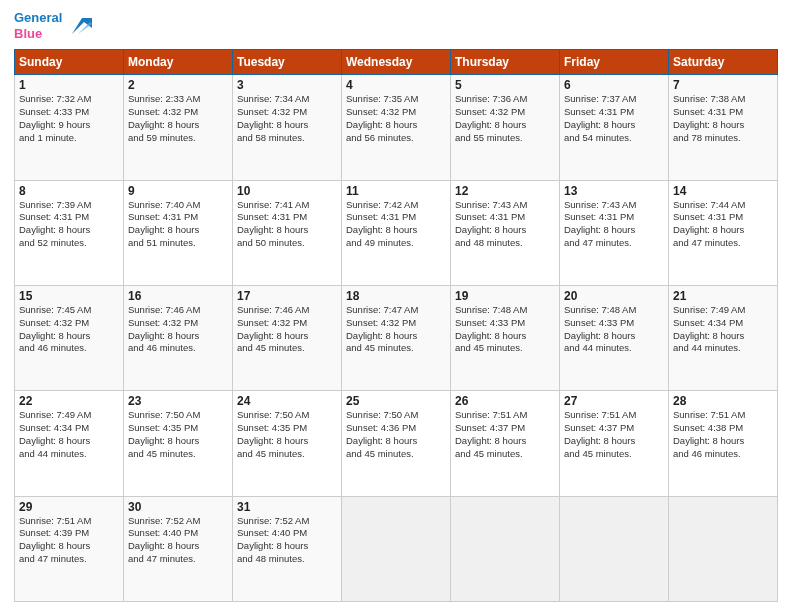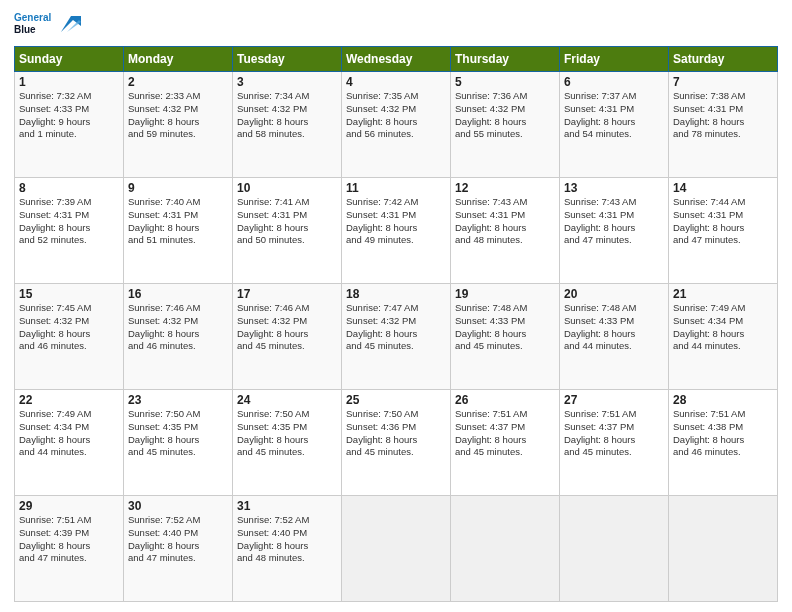--- a/index.html
+++ b/index.html
@@ -23,21 +23,21 @@
       justify-content: space-between;
       align-items: flex-start;
       margin-bottom: 8px;
     }
     .logo {
       display: flex;
       align-items: center;
       gap: 0;
     }
     .logo-text {
-      font-size: 10px;
+      font-size: 13px;
       font-weight: bold;
       color: #333;
       line-height: 1.2;
     }
     .logo-text span { color: #1a7abf; }
     .logo-icon {
       width: 28px;
       height: 28px;
       margin-left: 2px;
     }
@@ -55,21 +55,21 @@
       color: #555;
     }
     .calendar {
       flex: 1;
       border: 1px solid #ccc;
       border-collapse: collapse;
       width: 100%;
       table-layout: fixed;
     }
     .calendar th {
-      background: #4d7c0f;
+      background: #c2410c;
       color: #fff;
       font-size: 12px;
       font-weight: bold;
       padding: 5px 4px;
       text-align: left;
       border: 1px solid #1565a0;
     }
     .calendar td {
       border: 1px solid #ccc;
       vertical-align: top;
@@ -98,21 +98,21 @@
 </head>
 <body>
 
 <div class="page">
   <div class="header">
     <div class="logo">
       <div>
         <div style="display:flex;align-items:center;">
           <div class="logo-text">
             <span>General</span><br>
-            <span style="color:#0f172a;">Blue</span>
+            <span style="color:#ec4899;">Blue</span>
           </div>
           <svg class="logo-icon" viewBox="0 0 28 28" xmlns="http://www.w3.org/2000/svg">
             <polygon points="8,22 20,10 28,16 28,6 18,6" fill="#1a7abf"></polygon>
             <polygon points="14,22 26,10 28,12" fill="#5aabdf" opacity="0.7"></polygon>
           </svg>
         </div>
       </div>
     </div>
     <div class="title-block">
       <div class="cal-title"></div>

